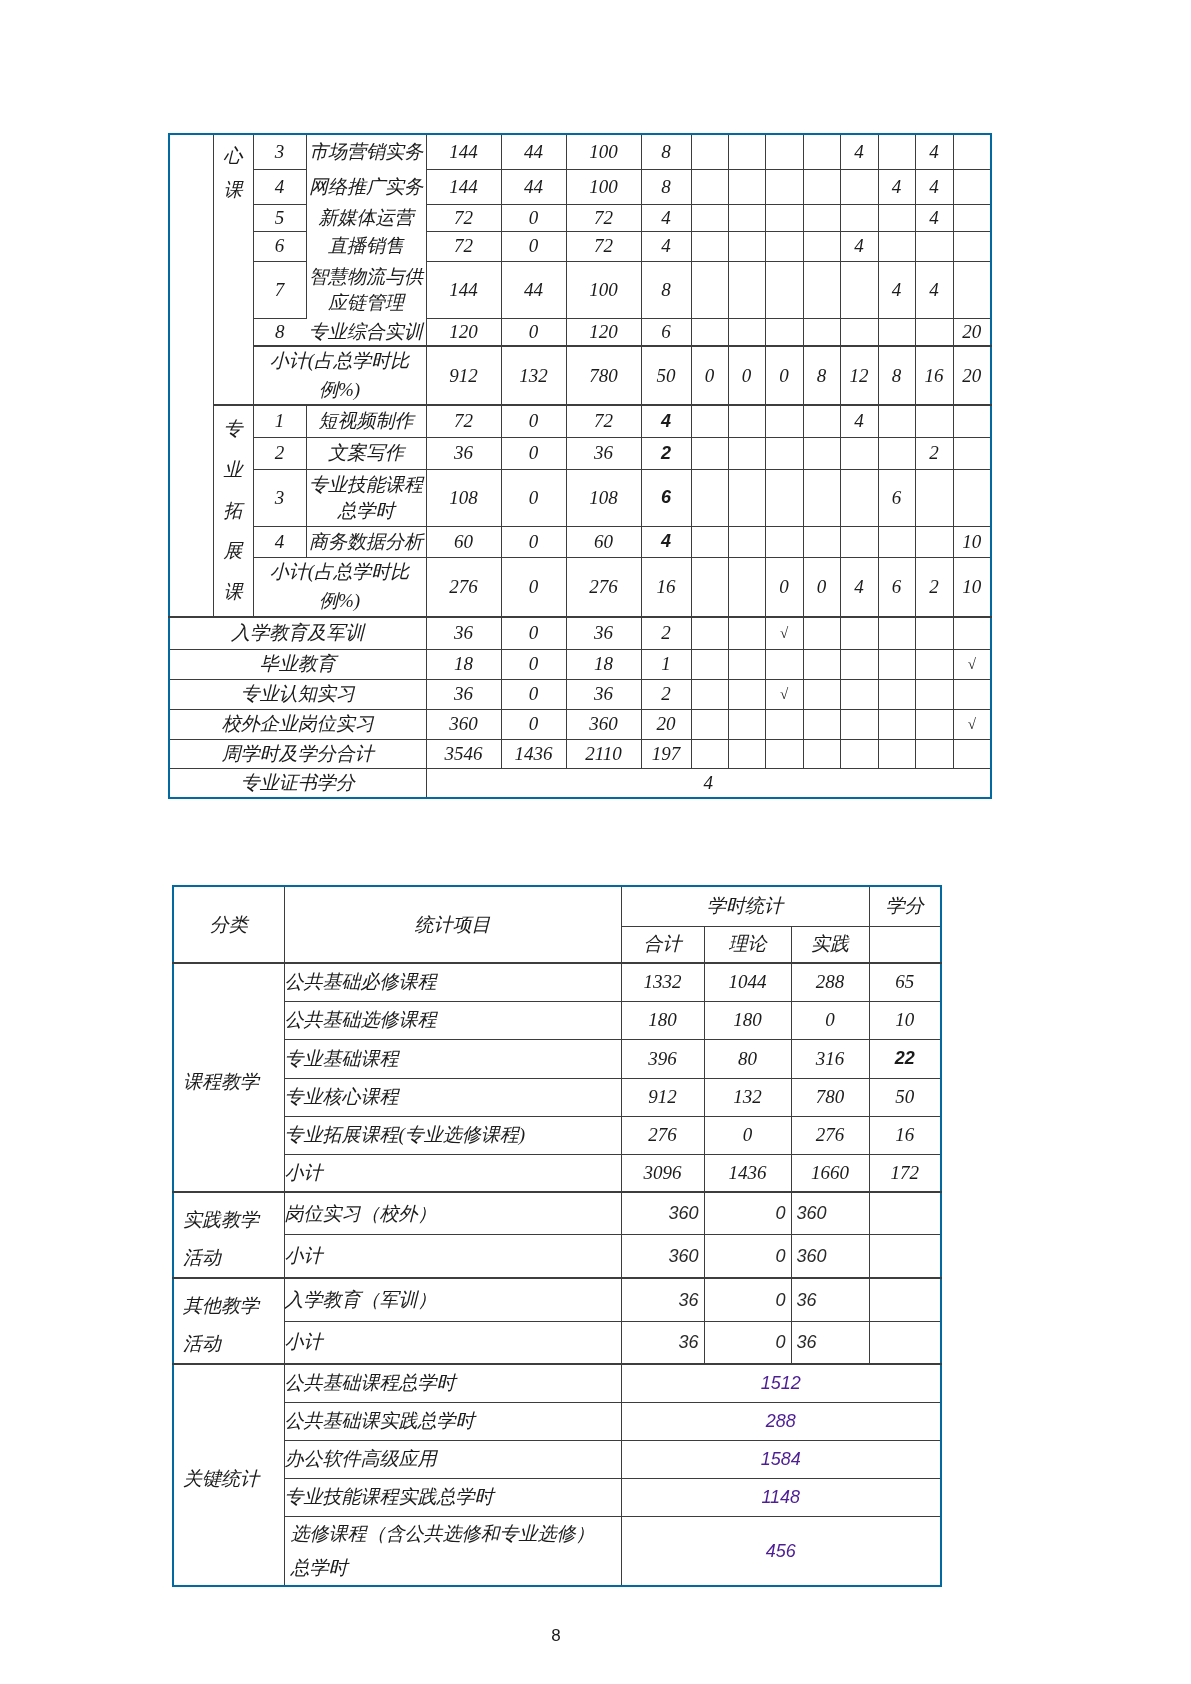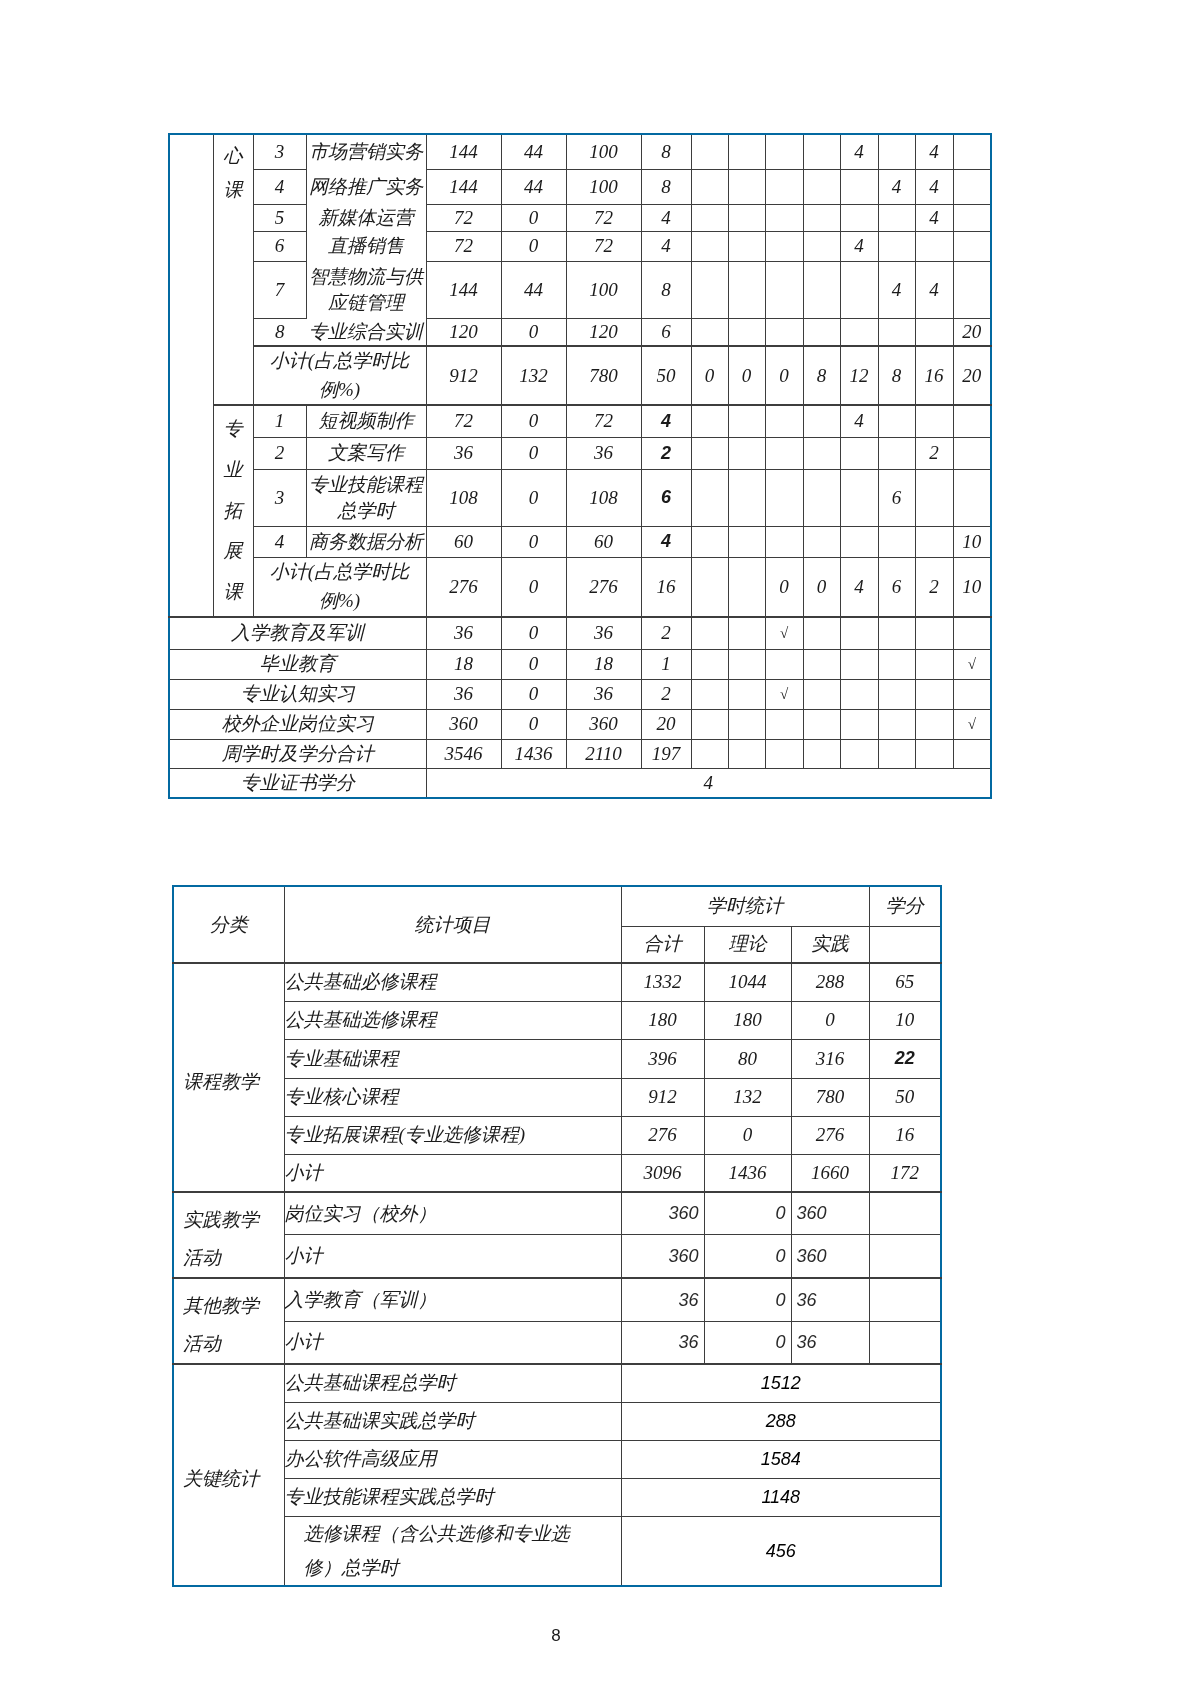--- a/index.html
+++ b/index.html
@@ -44,22 +44,22 @@
   .sub { padding:0 13px; line-height:1.5; }      
   .bd  { font-weight:bold; font-family:"Liberation Sans","DejaVu Sans",sans-serif; font-size:18px; }
   .ck  { font-size:15px; }
 
   
   .il { text-align:left; padding-left:0; }
   .gl { text-align:left; padding:8px 20px 0 9px; line-height:2.0; }
   .ra { text-align:right; padding-right:5px; }
   .la { text-align:left; padding-left:5px; }
   .ns { font-family:"Liberation Sans","DejaVu Sans",sans-serif; font-size:18px; color:#2a2a2a; }
-  .kv { font-family:"Liberation Sans","DejaVu Sans",sans-serif; font-size:18px; color:#000000; }
-  .wrap2 { text-align:left; padding:0 20px 0 19px; line-height:1.8; }
+  .kv { font-family:"Liberation Sans","DejaVu Sans",sans-serif; font-size:18px; color:#4c1d95; }
+  .wrap2 { text-align:left; padding:0 20px 0 6px; line-height:1.8; }
 </style>
 </head>
 <body>
 
 <div class="page">
 
   <table class="t1">
     <colgroup>
       <col style="width:44px">
         <col style="width:40px">

